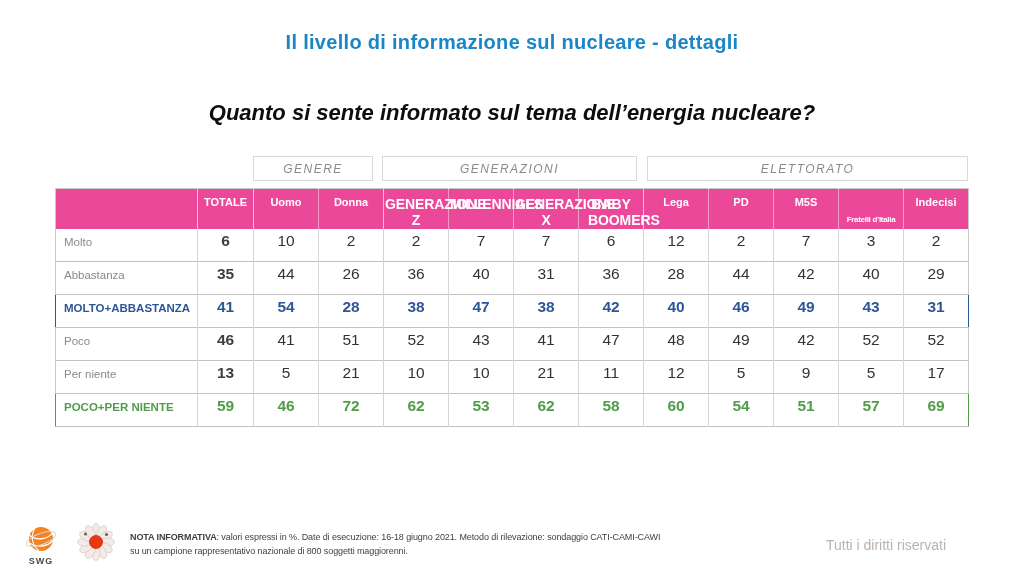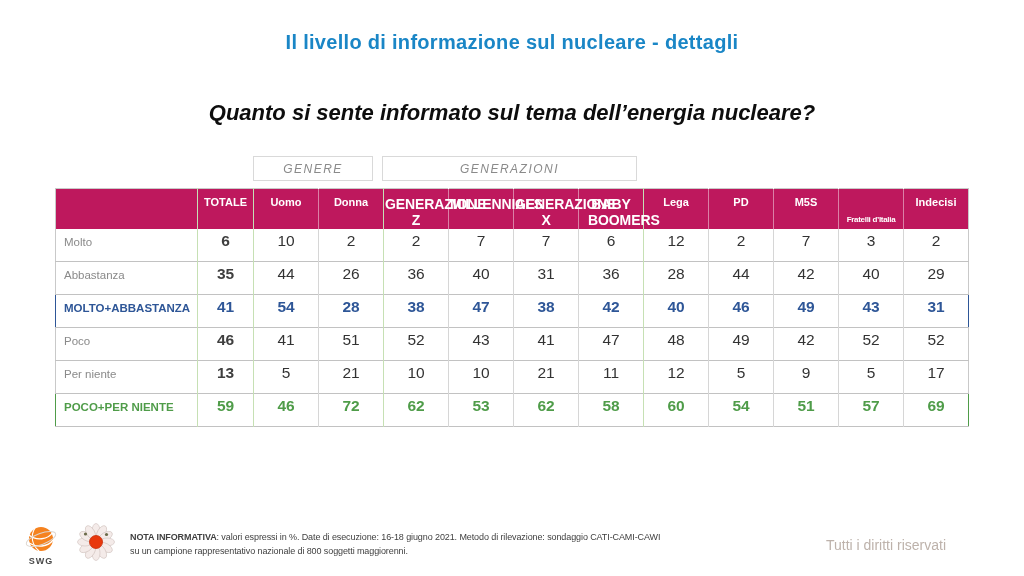--- a/index.html
+++ b/index.html
@@ -17,21 +17,21 @@
   .group-spacer{width:198px;flex:none;}
   .group-box{flex:none;box-sizing:border-box;border:1px solid #d9d9d9;
       color:#8a8a8a;font-style:italic;font-size:12px;letter-spacing:1.5px;
       display:flex;align-items:center;justify-content:center;background:#fff;}
   .g-genere{width:120px;margin-right:9px;}
   .g-generazioni{width:255px;margin-right:10px;}
   .g-elettorato{width:321px;}
 
   table.data{border-collapse:collapse;table-layout:fixed;width:913px;
       border:1px solid #c9c9c9;}
-  table.data th{background:#be185d;color:#fff;font-weight:bold;font-size:11px;
+  table.data th{background:#ec4899;color:#fff;font-weight:bold;font-size:11px;
       height:40px;box-sizing:border-box;vertical-align:top;padding:7px 1px 0;
       border-right:1px solid rgba(255,255,255,.45);line-height:1.15;}
   table.data th.small{font-size:14px;letter-spacing:-.1px;}
   table.data th.mid{font-size:8px;letter-spacing:-.3px;white-space:nowrap;padding-top:26px;}
   table.data th span.narrow{display:inline-block;max-width:46px;}
   table.data td{height:33px;box-sizing:border-box;vertical-align:top;
       text-align:center;padding:3px 0 0;font-size:15.5px;color:#333333;
       border-right:1px solid #d6d6d6;}
   table.data tbody tr{border-bottom:1px solid #c2c2c2;}
   table.data td:first-child{text-align:left;padding:7px 0 0 8px;
@@ -67,20 +67,21 @@
 
   <div class="title">Il livello di informazione sul nucleare - dettagli</div>
   <div class="subtitle">Quanto si sente informato sul tema dell’energia nucleare?</div>
 
   <div class="table-wrap">
 
     <div class="group-row">
       <div class="group-spacer"></div>
       <div class="group-box g-genere">GENERE</div>
       <div class="group-box g-generazioni">GENERAZIONI</div>
+      <div class="group-box g-elettorato">ELETTORATO</div>
     </div>
 
     <table class="data">
       <colgroup>
         <col style="width:142px">
           <col style="width:56px">
         <col style="width:65px">
           <col style="width:65px">
           <col style="width:65px">
         <col style="width:65px">

